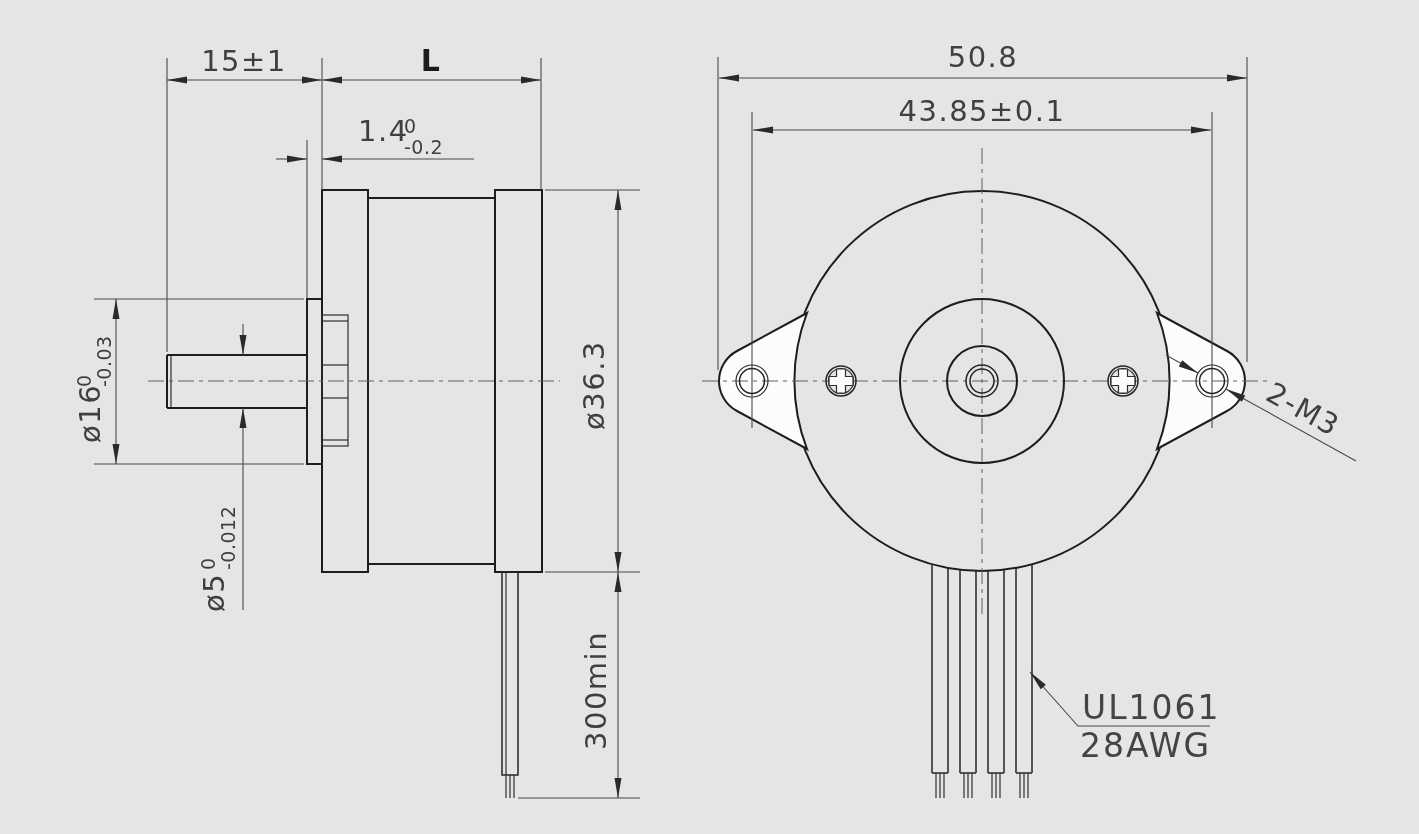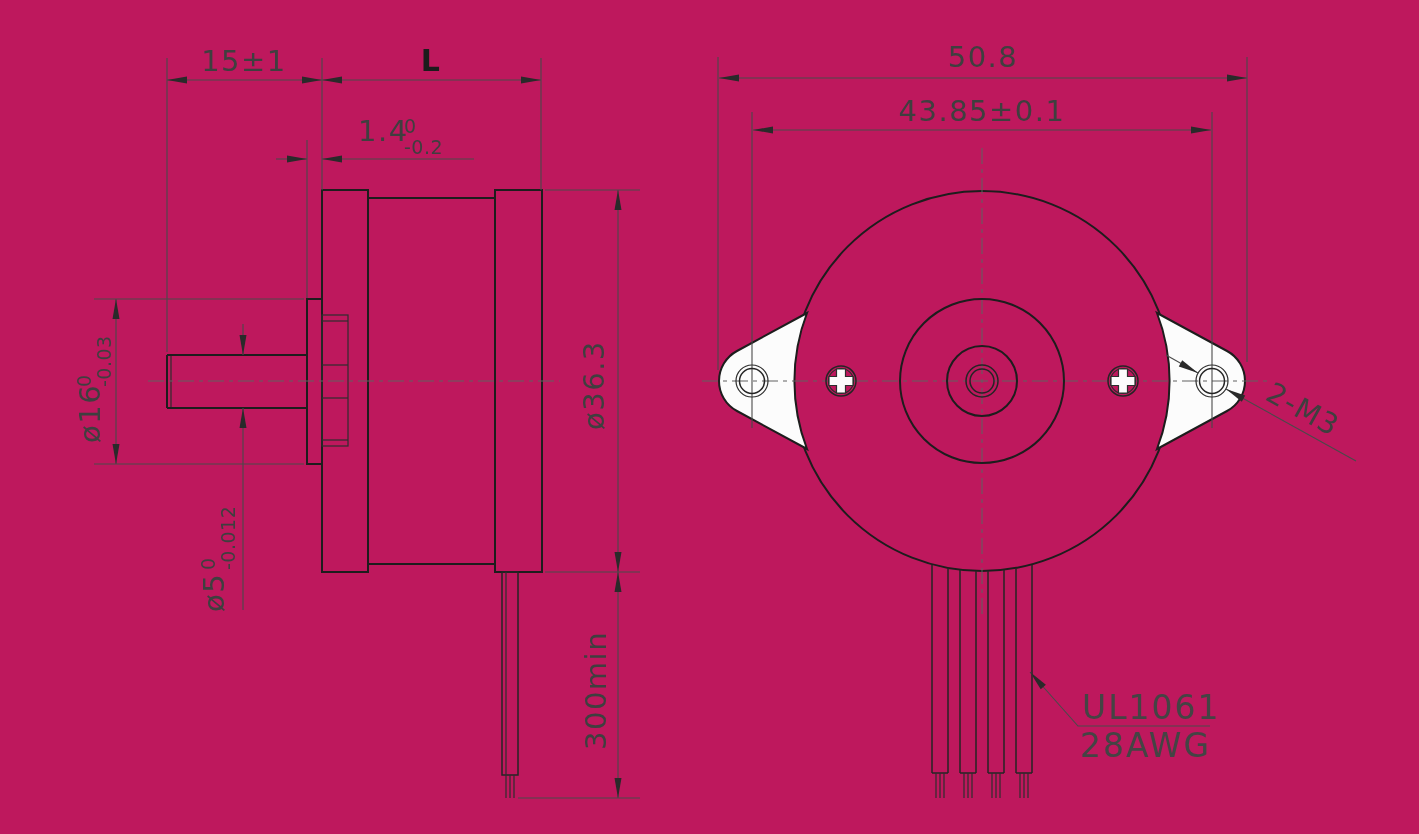--- a/index.html
+++ b/index.html
@@ -1,16 +1,16 @@
 <!DOCTYPE html>
 <html><head>
 <meta charset="utf-8">
 <style>
   html,body{margin:0;padding:0;background:#fcfcfc;}
-  .sheet{position:relative;width:1419px;height:834px;background:#be185d;overflow:hidden;
+  .sheet{position:relative;width:1419px;height:834px;background:#e5e5e5;overflow:hidden;
          font-family:"DejaVu Sans",sans-serif;}
   svg{display:block;}
   .ol{stroke:#1d1d1d;stroke-width:2;fill:none;stroke-linecap:butt;}
   .olm{stroke:#252525;stroke-width:1.5;fill:none;}
   .olt{stroke:#2e2e2e;stroke-width:1.2;fill:none;}
   .mask{fill:#fcfcfc;}
   .thin{stroke:#4a4a4a;stroke-width:1.1;fill:none;}
   .cl{stroke:#606060;stroke-width:1;fill:none;stroke-dasharray:16 5 4 5;}
   .arr{fill:#2a2a2a;stroke:none;}
   text{fill:#3f3f3f;letter-spacing:1.5px;}

